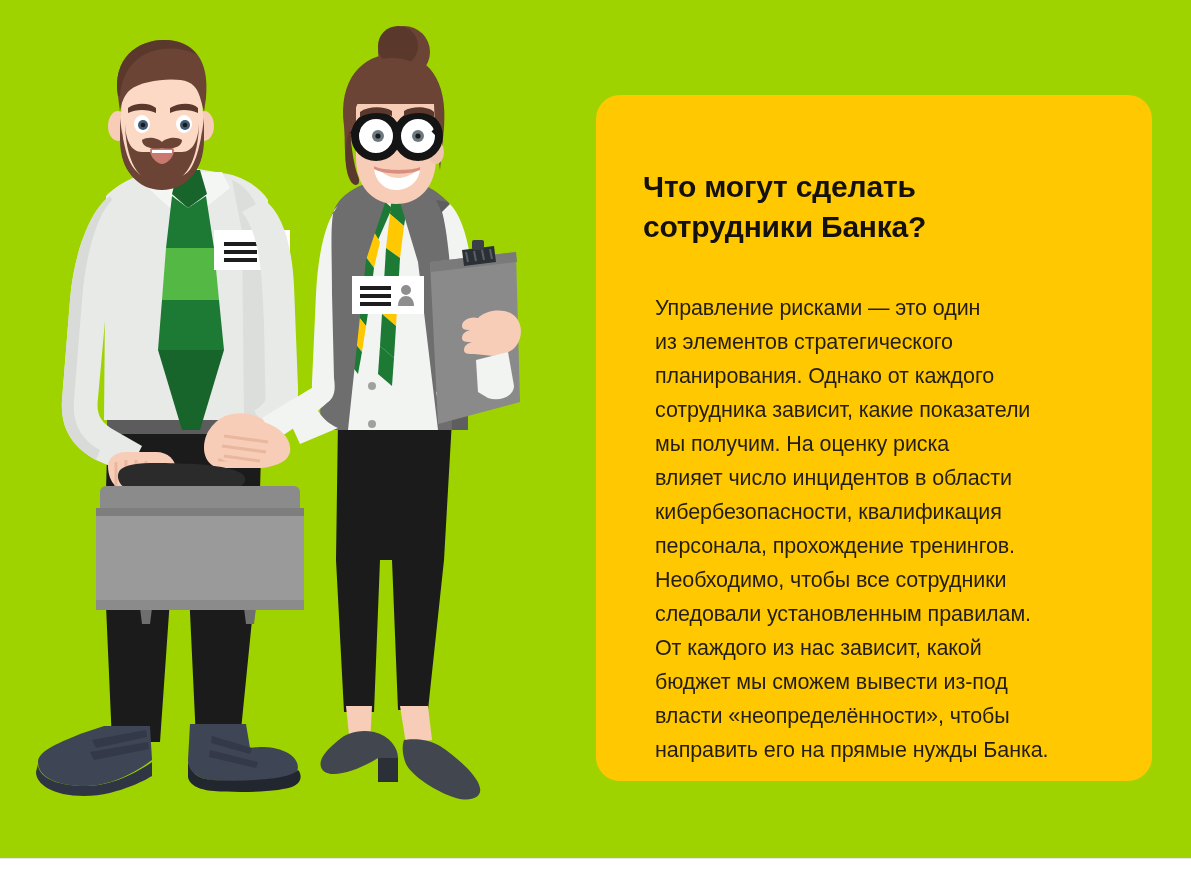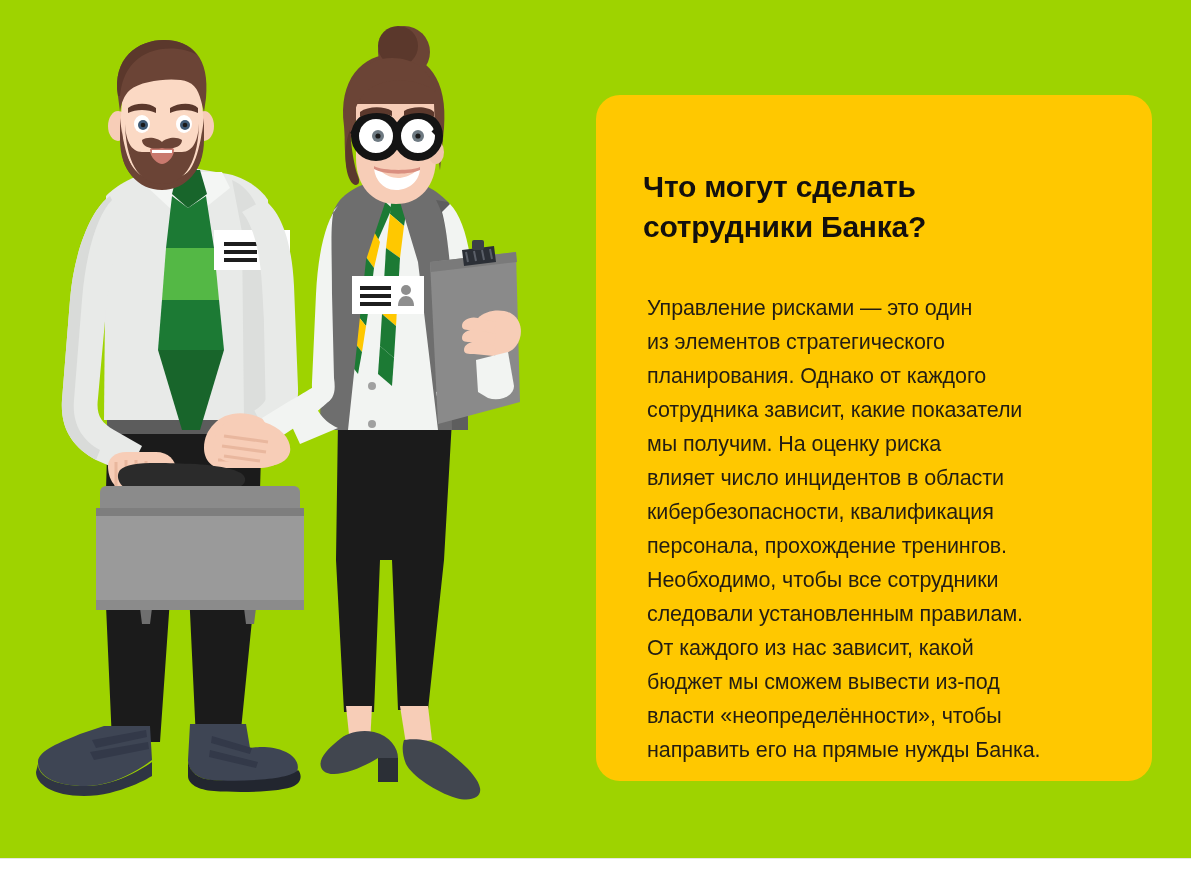--- a/index.html
+++ b/index.html
@@ -59,21 +59,21 @@
     letter-spacing: -0.2px;
     margin: 0 0 44px 0;
     white-space: pre-line;
   }
   .card-body {
     font-family: "Liberation Sans", sans-serif;
     font-weight: normal;
     font-size: 21.5px;
     line-height: 34px;
     color: #231d13;
-    margin: 4px;
+    margin: 12px;
     white-space: pre-line;
     letter-spacing: -0.1px;
   }
   
   .illus {
     position: absolute;
     left: 0; top: 0;
     width: 616px;
     height: 858px;
   }

